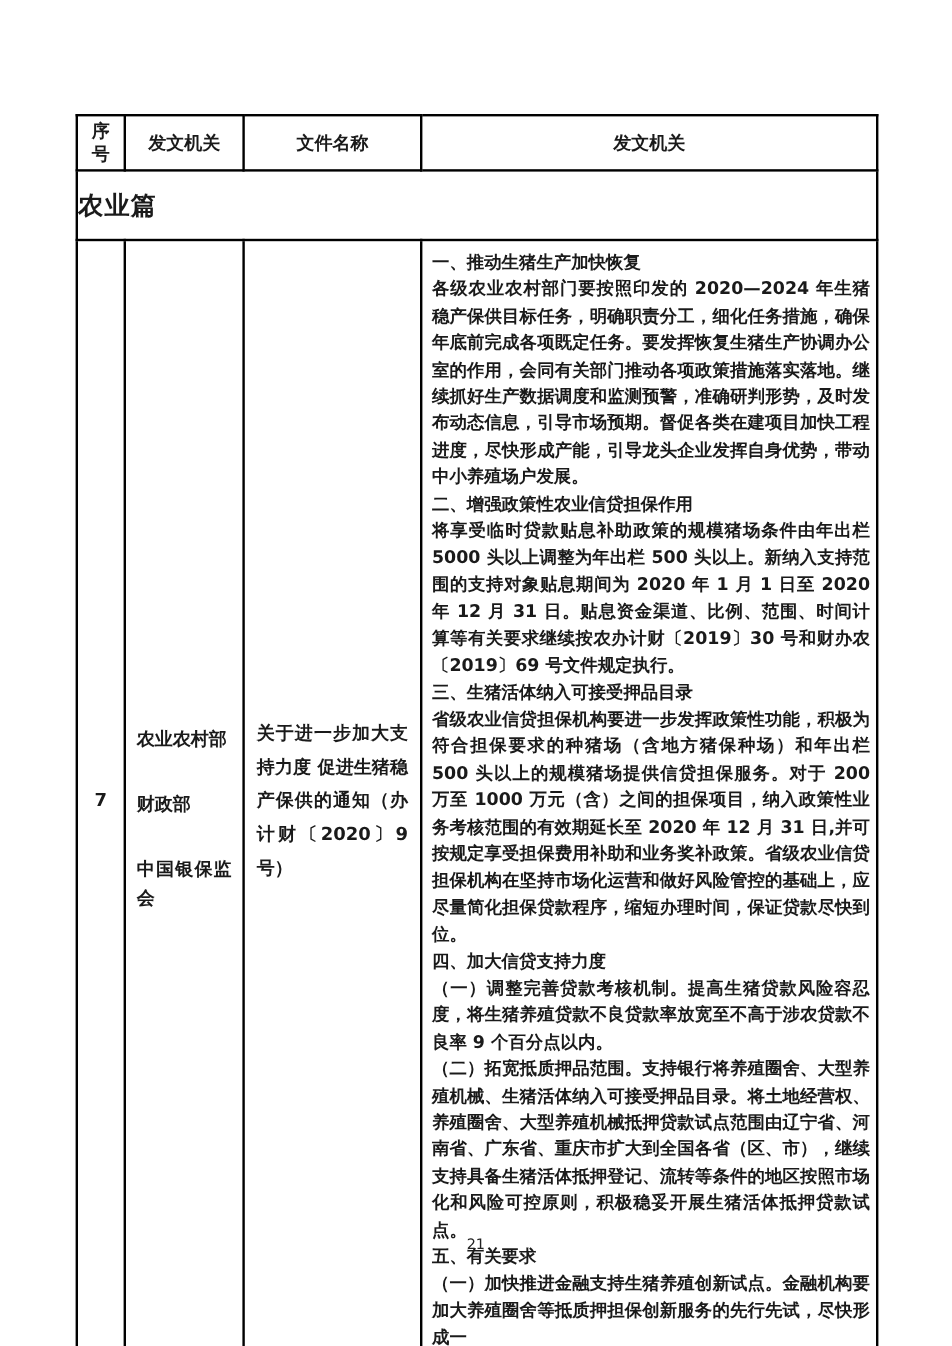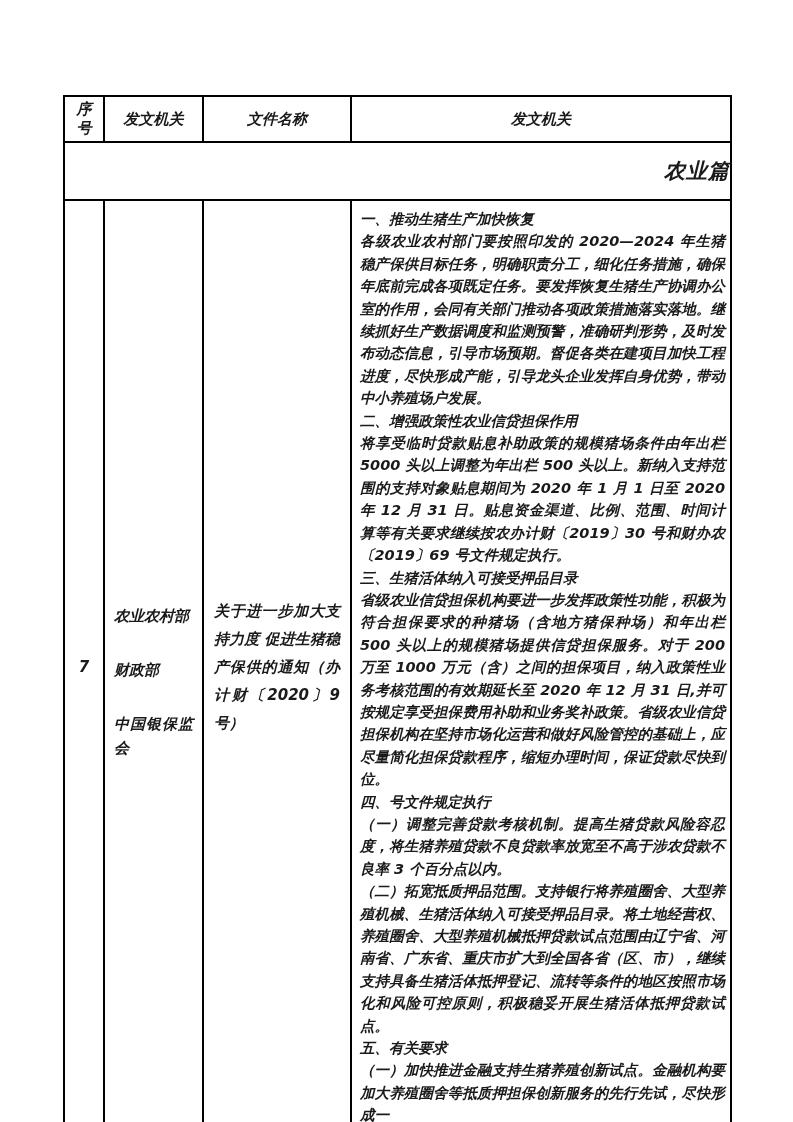--- a/index.html
+++ b/index.html
@@ -7,21 +7,20 @@
     width: 793px; height: 1122px;
     background: #ffffff;
     font-family: "DejaVu Sans", sans-serif;
     color: #1a1a1a;
   }
   .page {
     position: relative;
     width: 793px; height: 1122px;
     background: #ffffff;
     overflow: hidden;
-    font-style: italic;
   }
   table.doc-table {
     position: absolute;
     left: 63px; top: 95px;
     width: 667px;
     border-collapse: collapse;
     table-layout: fixed;
   }
   table.doc-table td {
     border: 2px solid #000;
@@ -33,21 +32,21 @@
     height: 46px;
     text-align: center;
     font-size: 15px;
     font-weight: 700;
     line-height: 19px;
   }
   .seq-header-inner { width: 16px; margin: 0 auto; word-break: break-all; }
   
   tr.section-row td {
     height: 58px;
-    text-align: right;
+    text-align: left;
     font-size: 21px;
     font-weight: 700;
     letter-spacing: 1px;
     margin-left: 48px;
   }
   
   tr.data-row td { height: 822px; }
   td.seq-cell {
     text-align: center;
     font-size: 15px;
@@ -129,24 +128,25 @@
       <td class="docname-cell">
         <div class="docname-text">关于进一步加大支持力度 促进生猪稳产保供的通知（办计财〔2020〕9 号）</div>
       </td>
       <td class="content-cell">
         <div class="para">一、推动生猪生产加快恢复</div>
         <div class="para">各级农业农村部门要按照印发的 2020—2024 年生猪稳产保供目标任务，明确职责分工，细化任务措施，确保年底前完成各项既定任务。要发挥恢复生猪生产协调办公室的作用，会同有关部门推动各项政策措施落实落地。继续抓好生产数据调度和监测预警，准确研判形势，及时发布动态信息，引导市场预期。督促各类在建项目加快工程进度，尽快形成产能，引导龙头企业发挥自身优势，带动中小养殖场户发展。</div>
         <div class="para">二、增强政策性农业信贷担保作用</div>
         <div class="para">将享受临时贷款贴息补助政策的规模猪场条件由年出栏 5000 头以上调整为年出栏 500 头以上。新纳入支持范围的支持对象贴息期间为 2020 年 1 月 1 日至 2020 年 12 月 31 日。贴息资金渠道、比例、范围、时间计算等有关要求继续按农办计财〔2019〕30 号和财办农〔2019〕69 号文件规定执行。</div>
         <div class="para">三、生猪活体纳入可接受押品目录</div>
         <div class="para">省级农业信贷担保机构要进一步发挥政策性功能，积极为符合担保要求的种猪场（含地方猪保种场）和年出栏 500 头以上的规模猪场提供信贷担保服务。对于 200 万至 1000 万元（含）之间的担保项目，纳入政策性业务考核范围的有效期延长至 2020 年 12 月 31 日,并可按规定享受担保费用补助和业务奖补政策。省级农业信贷担保机构在坚持市场化运营和做好风险管控的基础上，应尽量简化担保贷款程序，缩短办理时间，保证贷款尽快到位。</div>
-        <div class="para">四、号文件规定执行</div>
-        <div class="para">（一）调整完善贷款考核机制。提高生猪贷款风险容忍度，将生猪养殖贷款不良贷款率放宽至不高于涉农贷款不良率 3 个百分点以内。</div>
+        <div class="para">四、加大信贷支持力度</div>
+        <div class="para">（一）调整完善贷款考核机制。提高生猪贷款风险容忍度，将生猪养殖贷款不良贷款率放宽至不高于涉农贷款不良率 9 个百分点以内。</div>
         <div class="para">（二）拓宽抵质押品范围。支持银行将养殖圈舍、大型养殖机械、生猪活体纳入可接受押品目录。将土地经营权、养殖圈舍、大型养殖机械抵押贷款试点范围由辽宁省、河南省、广东省、重庆市扩大到全国各省（区、市），继续支持具备生猪活体抵押登记、流转等条件的地区按照市场化和风险可控原则，积极稳妥开展生猪活体抵押贷款试点。</div>
         <div class="para">五、有关要求</div>
         <div class="para">（一）加快推进金融支持生猪养殖创新试点。金融机构要加大养殖圈舍等抵质押担保创新服务的先行先试，尽快形成一</div>
       </td>
     </tr>
   </tbody>
     </table>
 
+  <div class="page-number">21</div>
 
 </div>
 
 </body></html>

